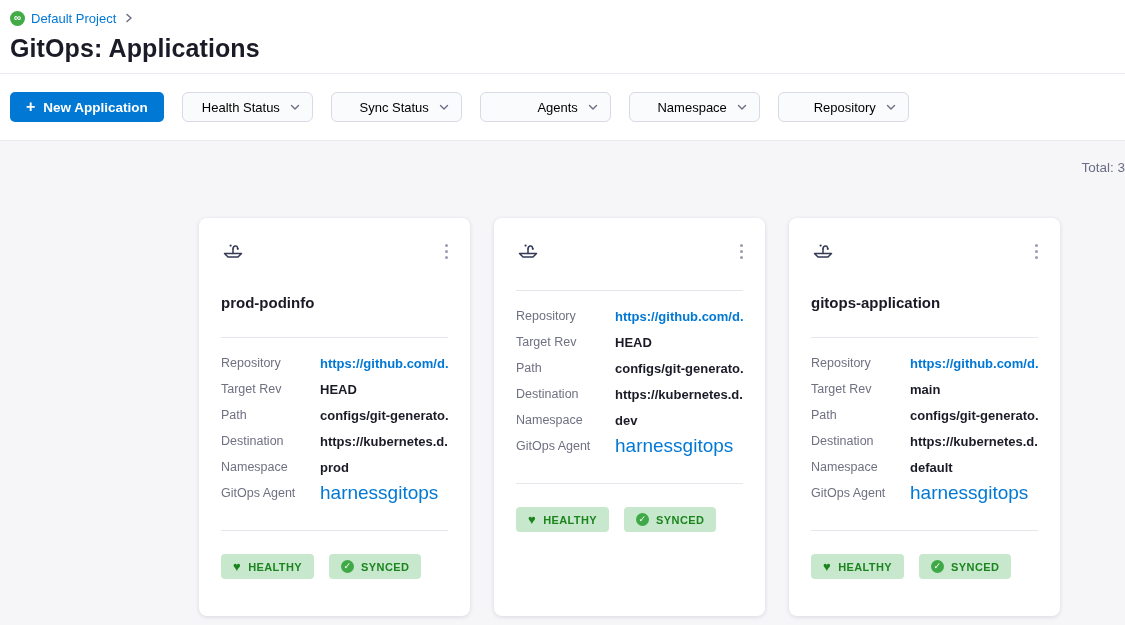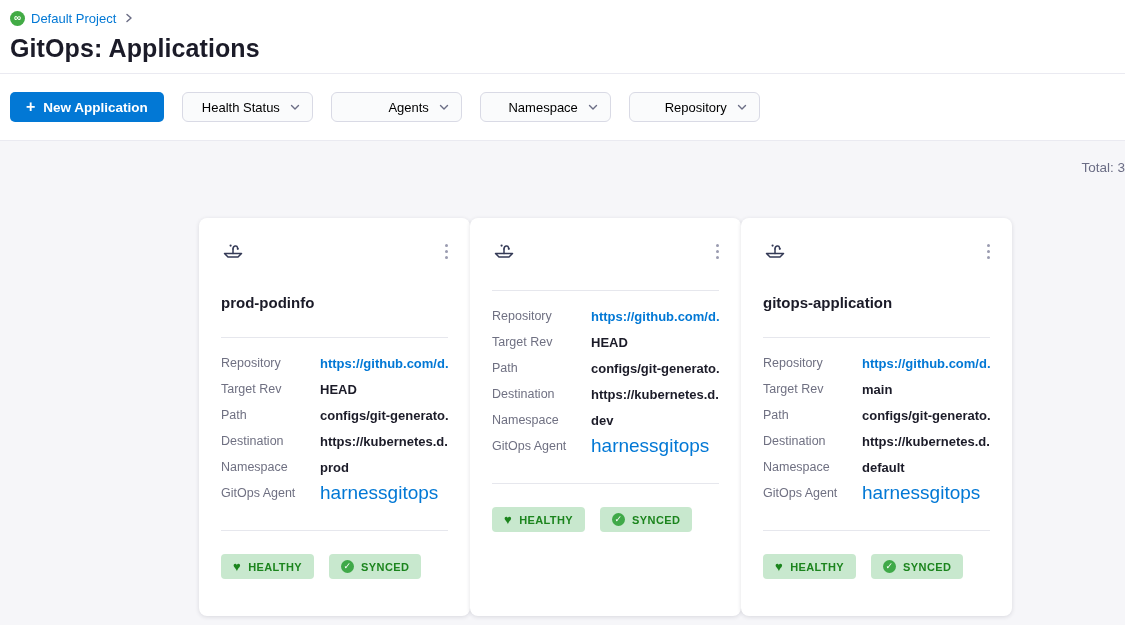--- a/index.html
+++ b/index.html
@@ -25,21 +25,21 @@
   .btn-primary .plus { font-size:16px; font-weight:700; line-height:1; }
   .filter { display:inline-flex; align-items:center; justify-content:flex-end;
     min-width:131px; height:30px; padding:0 12px; background:#fafbfc;
     border:1px solid #d9dae5; border-radius:6px; font-family:inherit;
     font-size:13px; font-weight:500; color:#000000; cursor:pointer; }
   .filter .chev { display:inline-flex; margin-left:10px; color:#6b6d85; }
 
   
   .content { background:#f6f6f9; height:494px; }
   .total { padding:19px 0 0 14px; font-size:13.5px; color:#6b6d85;text-align:right; }
-  .cards { display:flex; margin:43px 0 16px 199px; }
+  .cards { display:flex; gap:24px; margin:43px 0 16px 199px; }
 
   .card { width:271px; height:398px; background:#fff; border-radius:8px;
     box-shadow:0 1px 4px rgba(40,41,61,.14); padding:22px; }
   .card-top { display:flex; align-items:flex-start; justify-content:space-between; height:24px; }
   .app-icon { width:24px; height:24px; display:inline-flex; color:#343a56; }
   .kebab { border:none; background:none; cursor:pointer; display:flex; flex-direction:column;
     gap:3px; padding:4px 6px; margin-right:-6px; }
   .kebab i { width:3px; height:3px; border-radius:50%; background:#9a9bb0; }
   .card-title { margin-top:30px; font-size:15px; font-weight:600; color:#1b1b28; }
   .divider { border:none; border-top:1px solid #e6e7ed; margin-top:26px; }
@@ -84,20 +84,28 @@
   </button>
   <button class="filter">
     <span>Health Status</span>
     <span class="chev">
         <svg width="10" height="7" viewBox="0 0 10 7">
           <polyline points="1.5,1.5 5,5 8.5,1.5" fill="none" stroke="#6b6d85" stroke-width="1.4" stroke-linecap="round" stroke-linejoin="round"></polyline>
         </svg>
       </span>
   </button>
   <button class="filter">
+    <span>Sync Status</span>
+    <span class="chev">
+        <svg width="10" height="7" viewBox="0 0 10 7">
+          <polyline points="1.5,1.5 5,5 8.5,1.5" fill="none" stroke="#6b6d85" stroke-width="1.4" stroke-linecap="round" stroke-linejoin="round"></polyline>
+        </svg>
+      </span>
+  </button>
+  <button class="filter">
     <span>Agents</span>
     <span class="chev">
         <svg width="10" height="7" viewBox="0 0 10 7">
           <polyline points="1.5,1.5 5,5 8.5,1.5" fill="none" stroke="#6b6d85" stroke-width="1.4" stroke-linecap="round" stroke-linejoin="round"></polyline>
         </svg>
       </span>
   </button>
   <button class="filter">
     <span>Namespace</span>
     <span class="chev">

